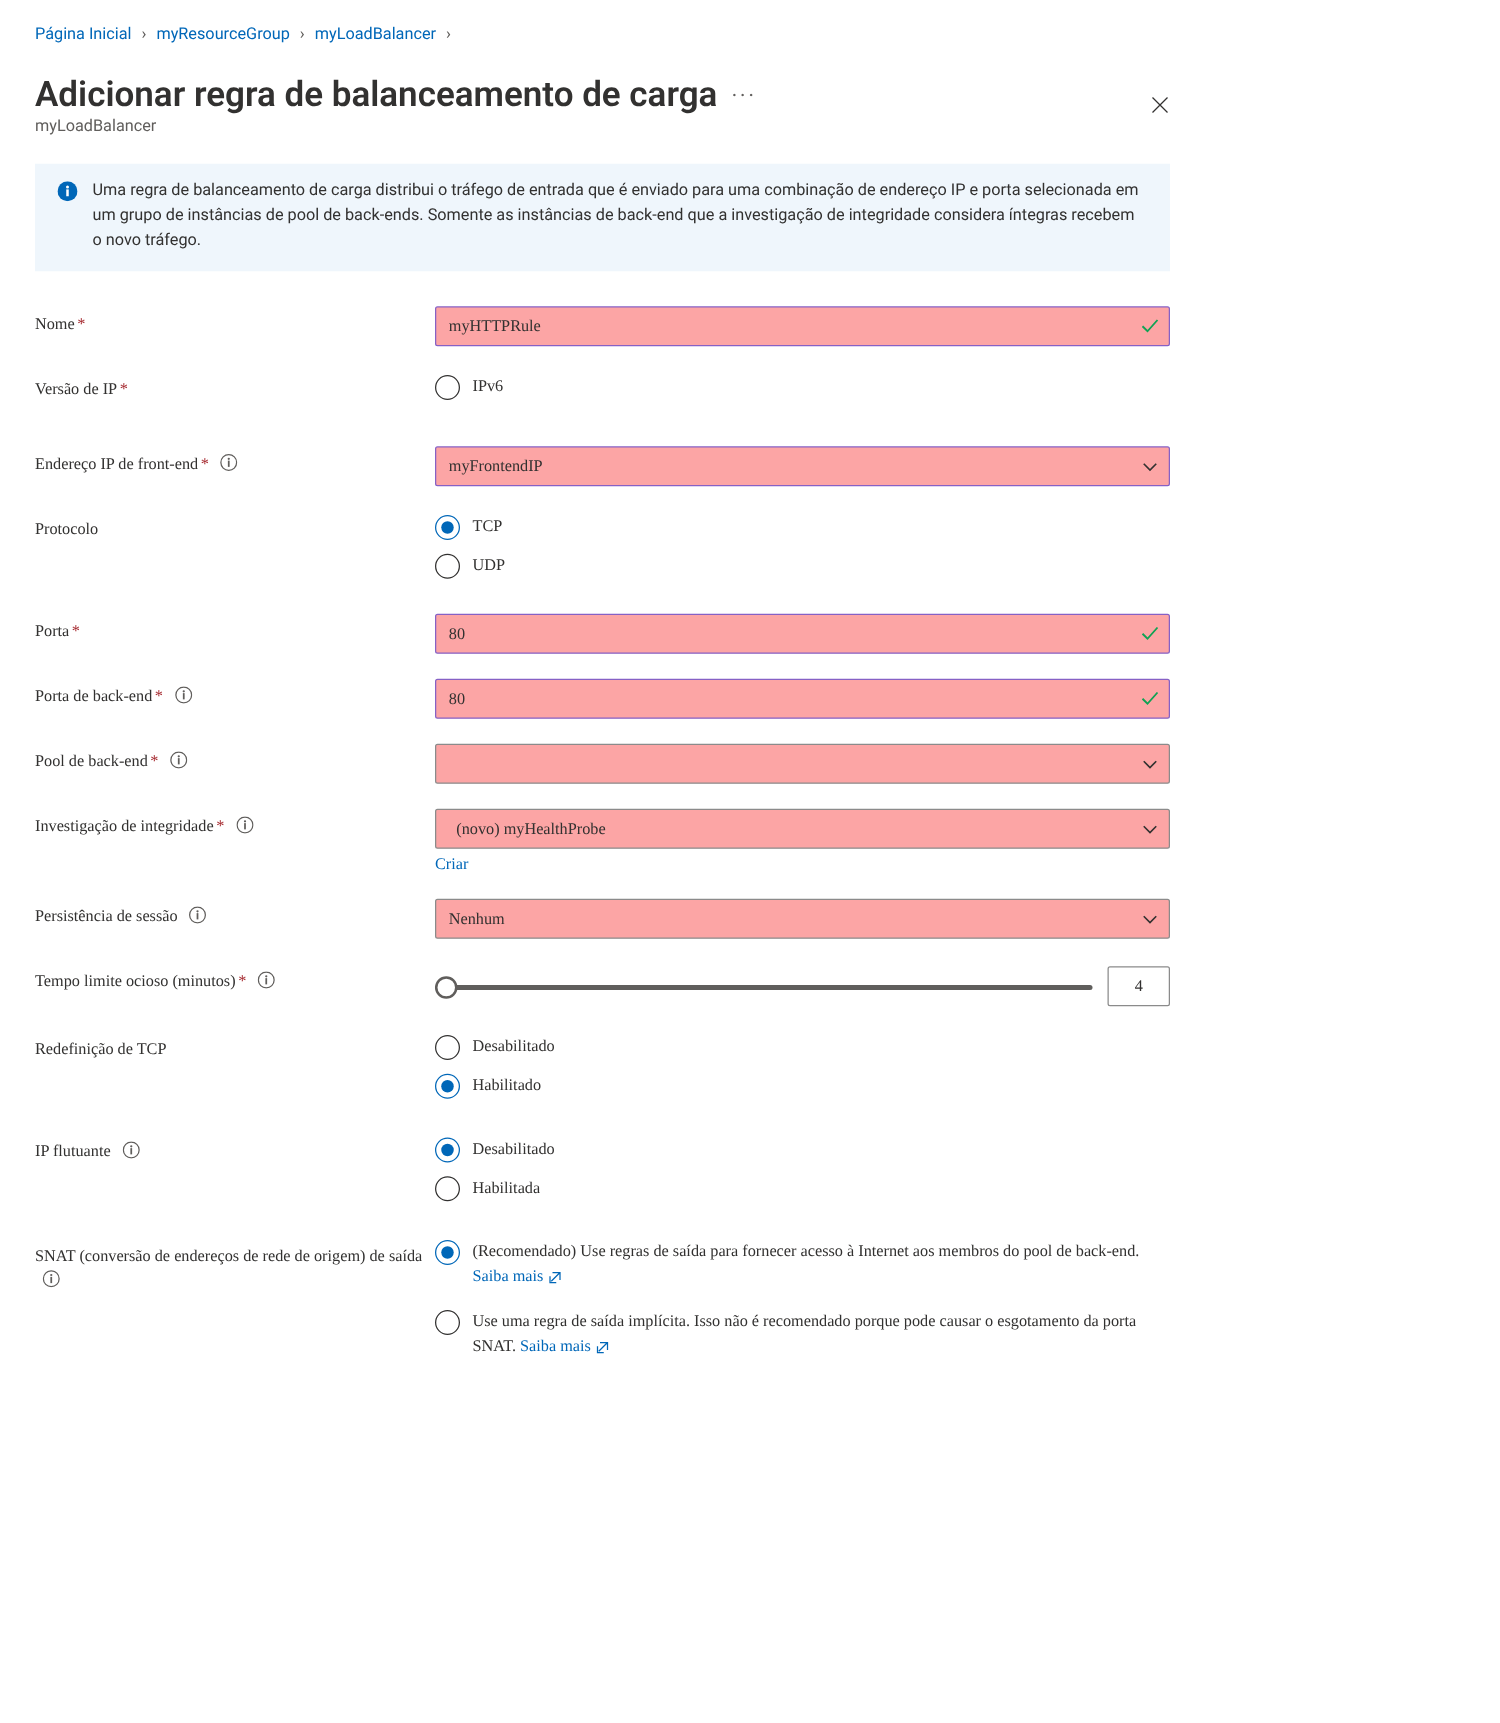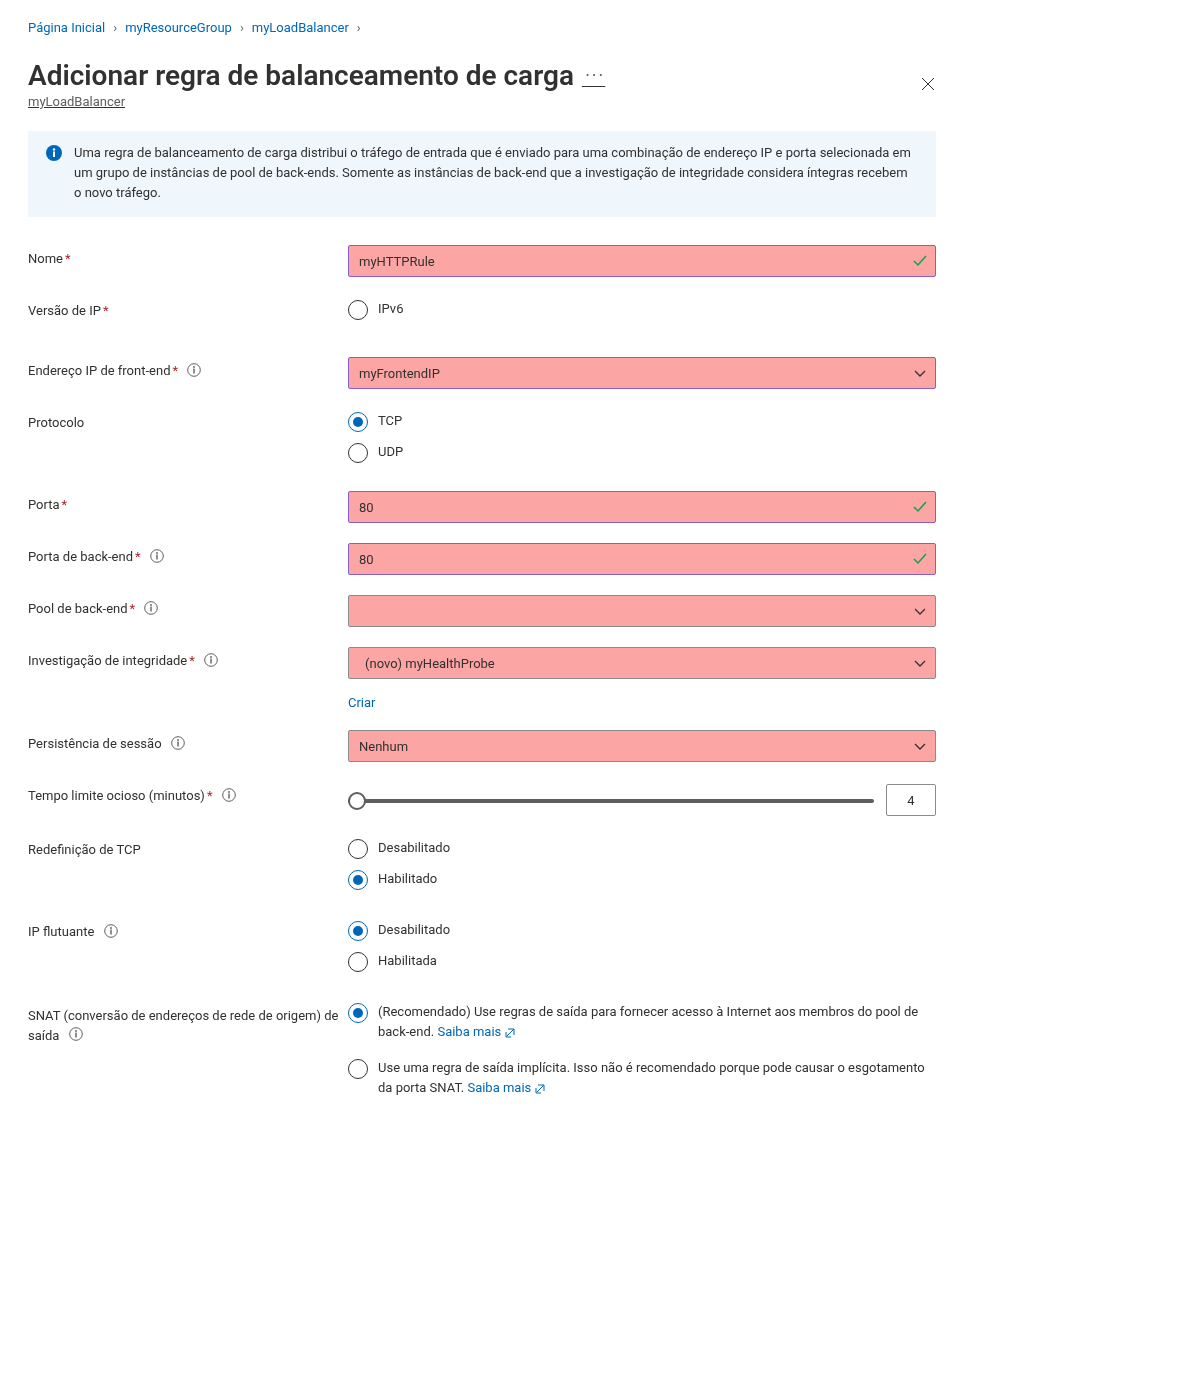--- a/index.html
+++ b/index.html
@@ -10,33 +10,33 @@
     color: #323130;
     font-size: 13px;
   }
   .page { width: 964px; padding: 20px 28px 40px 28px; }
   .breadcrumb {
     display: flex; align-items: center; gap: 8px;
     font-size: 13px; margin-bottom: 10px; color:#605e5c;
   }
   .breadcrumb a { color: #0067b8; text-decoration: none; cursor: pointer; }
   .breadcrumb .sep { color: #605e5c; }
-  .title-row { display:flex; align-items:center; justify-content:space-between; margin-top: 24px; text-decoration: underline;}
+  .title-row { display:flex; align-items:center; justify-content:space-between; margin-top: 24px;}
   .title-block .title { font-size: 28px; font-weight: 600; color:#323130; display:inline-block; margin-right:8px;}
   .title-block .dots { color:#605e5c; font-size: 18px; position:relative; top:-3px; letter-spacing:2px;}
   .subtitle { font-size: 13px; color:#605e5c; margin-top:2px;}
   .close-x { width:16px; height:16px; cursor:pointer; color:#323130; }
   .infobox {
     background:#eff6fc; padding: 12px 18px 14px 18px; margin-top: 22px;
     display:flex; gap:12px; border-radius:0;
   }
   .infobox .icon { width:16px; height:16px; flex:0 0 16px; margin-top:2px;}
   .infobox .text { font-size:13px; line-height:20px; color:#323130;}
   .form { margin-top: 28px; }
-  .row { display:flex; align-items:flex-start; margin-bottom: 20px; min-height:32px;}
+  .row { display:flex; align-items:flex-start; margin-bottom: 20px; min-height:32px;font-family:Liberation Serif, serif;}
   .label-col { width: 320px; flex:0 0 320px; padding-top:6px; font-size:13px; color:#323130; }
   .label-col .req { color:#a4262c; margin-left:2px;}
   .label-col .info-ic { display:inline-block; margin-left:6px; vertical-align:middle; }
   .control-col { flex:1; }
   .text-input, .select-input {
     width:100%; height:32px; border:1px solid #8b8b8b; border-radius:2px;
     padding: 0 36px 0 10px; font-size:13px; color:#323130; background:#fca5a5;
     position:relative; display:flex; align-items:center; cursor:text;
   }
   .text-input.validated, .select-input.validated { border-color:#8661c5;}
@@ -44,21 +44,21 @@
   .check-ic { position:absolute; right:8px; top:8px; width:16px; height:16px; color:#10a254; }
   .chev-ic  { position:absolute; right:8px; top:8px; width:16px; height:16px; color:#323130; pointer-events:none; }
   .select-input { cursor:pointer; }
   .radio-group { display:flex; flex-direction:column; gap:10px; padding-top:2px;}
   .radio-item { display:flex; align-items:flex-start; gap:10px; cursor:pointer;}
   .radio { width:20px; height:20px; border-radius:50%; border:1px solid #323130; flex:0 0 20px; display:flex; align-items:center; justify-content:center; margin-top:1px;}
   .radio.selected { border-color:#0067b8; }
   .radio.selected::after { content:""; width:10px; height:10px; border-radius:50%; background:#0067b8; display:block;}
   .radio-label { font-size:13px; color:#323130; line-height:20px; max-width:580px;}
   .link { color:#0067b8; text-decoration:none; cursor:pointer;}
-  .create-link { display:block; margin-top:16px; }
+  .create-link { display:block; margin-top:4px; }
   .slider-row { display:flex; align-items:center; gap:12px; padding-top:2px;}
   .slider-track { flex:1; position:relative; height:20px; }
   .slider-rail { position:absolute; left:0; right:0; top:9px; height:4px; background:#605e5c; border-radius:2px;}
   .slider-thumb { position:absolute; left:0; top:2px; width:18px; height:18px; border-radius:50%; background:#fff; border:2px solid #605e5c; cursor:pointer;}
   .slider-box { width:50px; height:32px; border:1px solid #8b8b8b; border-radius:2px; text-align:center; font-size:13px; display:flex; align-items:center; justify-content:center;}
   .ext-ic { width:12px; height:12px; display:inline-block; vertical-align:middle; margin-left:3px; color:#0067b8;}
   .info-circle { width:14px; height:14px; color:#605e5c; }
 </style>
 </head>
 <body>

